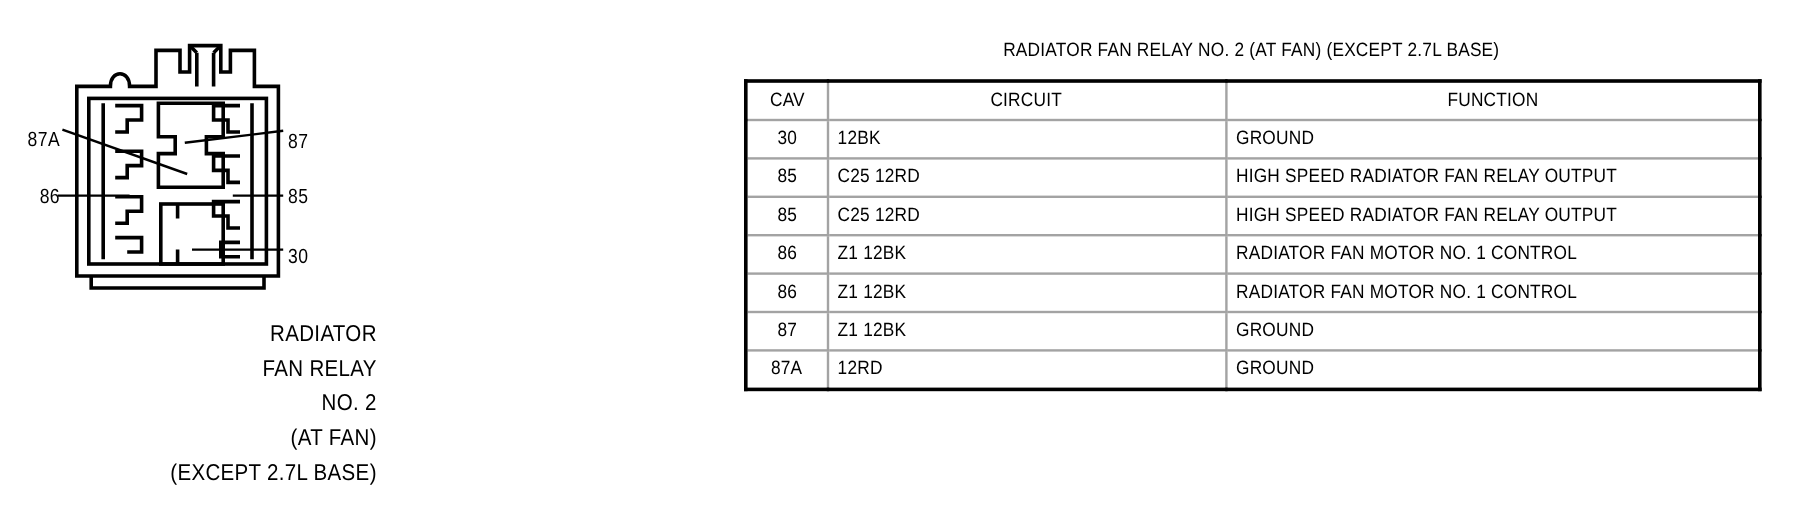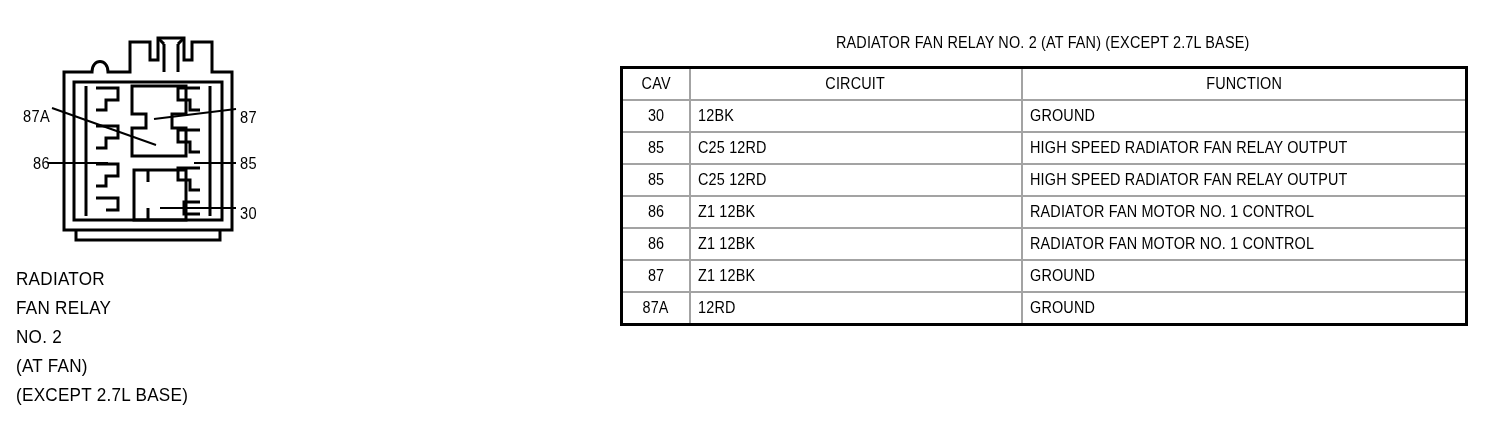--- a/index.html
+++ b/index.html
@@ -53,24 +53,25 @@
   #pin-label-86  { left: -2px;  top: 137px; width: 44px; }
   #pin-label-87  { left: 232px; top: 91px;  width: 44px; }
   #pin-label-85  { left: 232px; top: 137px; width: 44px; }
   #pin-label-30  { left: 232px; top: 187px; width: 44px; }
 
   #connector-caption {
     position: absolute;
     left: 0px;
     top: 264px;
     width: 320px;
-    text-align: left;
+    text-align: right;
     font-size: 19px;
     line-height: 29px;
     letter-spacing: 0.3px;
+    padding-left: 10px;
   }
   #connector-caption .cap-line {
     display: block;
     transform: scaleX(0.9);
   }
 
   
   #table-panel {
     position: absolute;
     left: 620px;

